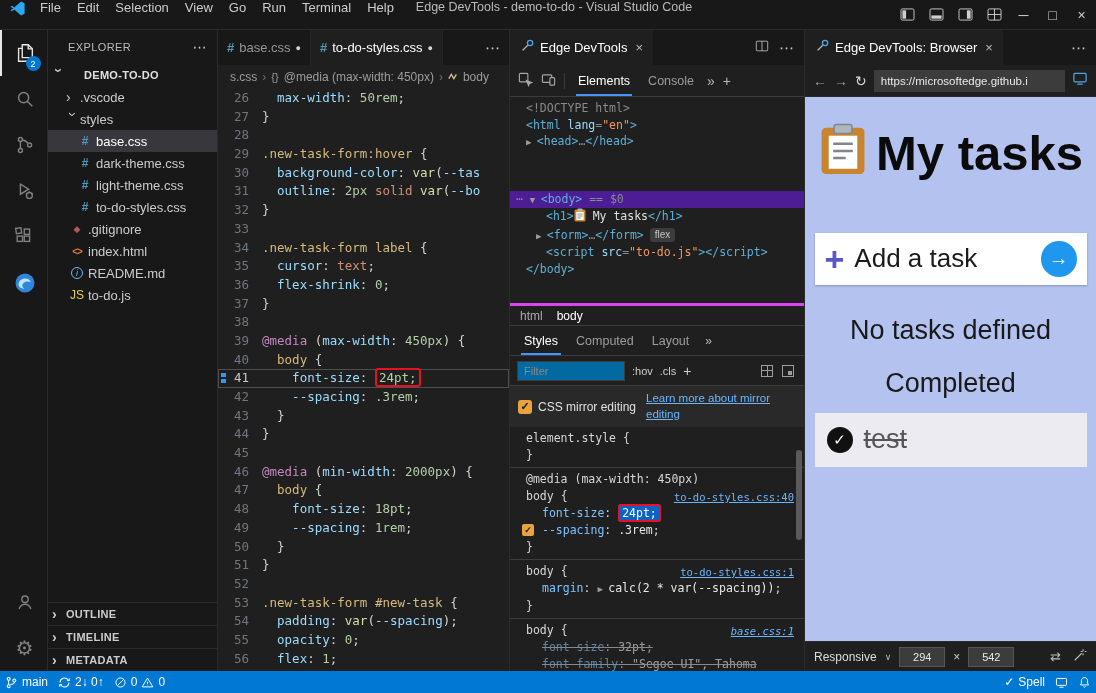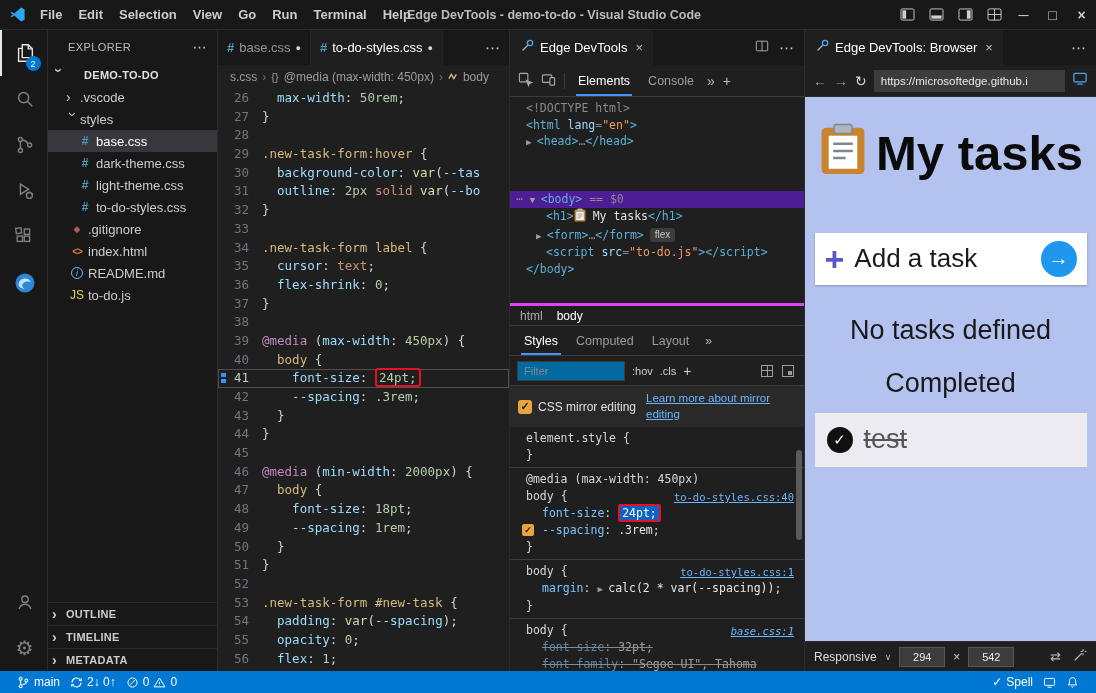--- a/index.html
+++ b/index.html
@@ -1,22 +1,22 @@
 <!DOCTYPE html>
 <html><head>
 <meta charset="utf-8">
 <style>
   *{box-sizing:border-box;margin:0;padding:0;}
   html,body{width:1096px;height:693px;overflow:hidden;background:#1f1f1f;
     font-family:"Liberation Sans",sans-serif;color:#ccc;-webkit-font-smoothing:antialiased;}
   .window{width:1096px;height:693px;display:flex;flex-direction:column;}
 
   
-  .titlebar{height:30px;flex:none;background:#181818;display:flex;align-items:center;
-    border-bottom:1px solid #2b2b2b;position:relative;font-size:13px;font-weight:bold;}
+  .titlebar{height:30px;flex:none;background:#181818;display:flex;
+    border-bottom:1px solid #2b2b2b;position:relative;font-size:13px;}
   .vscode-logo{margin:0 6px 0 9px;display:flex;}
   .menubar{display:flex;z-index:2;}
   .menu-item{padding:0 8px;color:#ccc;cursor:default;}
   .title-center{position:absolute;left:0;right:0;text-align:center;color:#bbb;pointer-events:none;font-size:12.5px;margin-left:12px;}
   .win-controls{margin-left:auto;display:flex;align-items:center;height:100%;z-index:2;}
   .wc{width:29px;height:100%;display:flex;align-items:center;justify-content:center;color:#ccc;}
   .wc.glyph{font-size:14px;}
 
   
   .main{flex:1;display:flex;min-height:0;}
@@ -178,21 +178,21 @@
     gap:8px;padding:0 9px;font-size:12px;color:#ddd;}
   .mode-chev{font-size:9px;color:#bbb;}
   .dim-input{width:46px;height:20px;background:#3c3c3c;border:1px solid #565656;color:#e8e8e8;
     font-size:11px;text-align:center;font-family:"Liberation Sans",sans-serif;}
   .dim-x{color:#ccc;}
   .device-right{margin-left:auto;display:flex;align-items:center;gap:12px;color:#bbb;}
   .swap-glyph{font-size:13px;}
 
   
   .statusbar{height:22px;flex:none;background:#0078d4;display:flex;align-items:center;
-    color:#fff;font-size:12px;padding:0 12px;}
+    color:#fff;font-size:12px;padding:0 0;}
   .sbi{display:flex;align-items:center;gap:4px;padding:0 5px;height:100%;}
   .sb-right{margin-left:auto;display:flex;align-items:center;height:100%;}
 </style>
 </head>
 <body>
 
 <div class="window">
 
   <div class="titlebar">
     <span class="vscode-logo">

